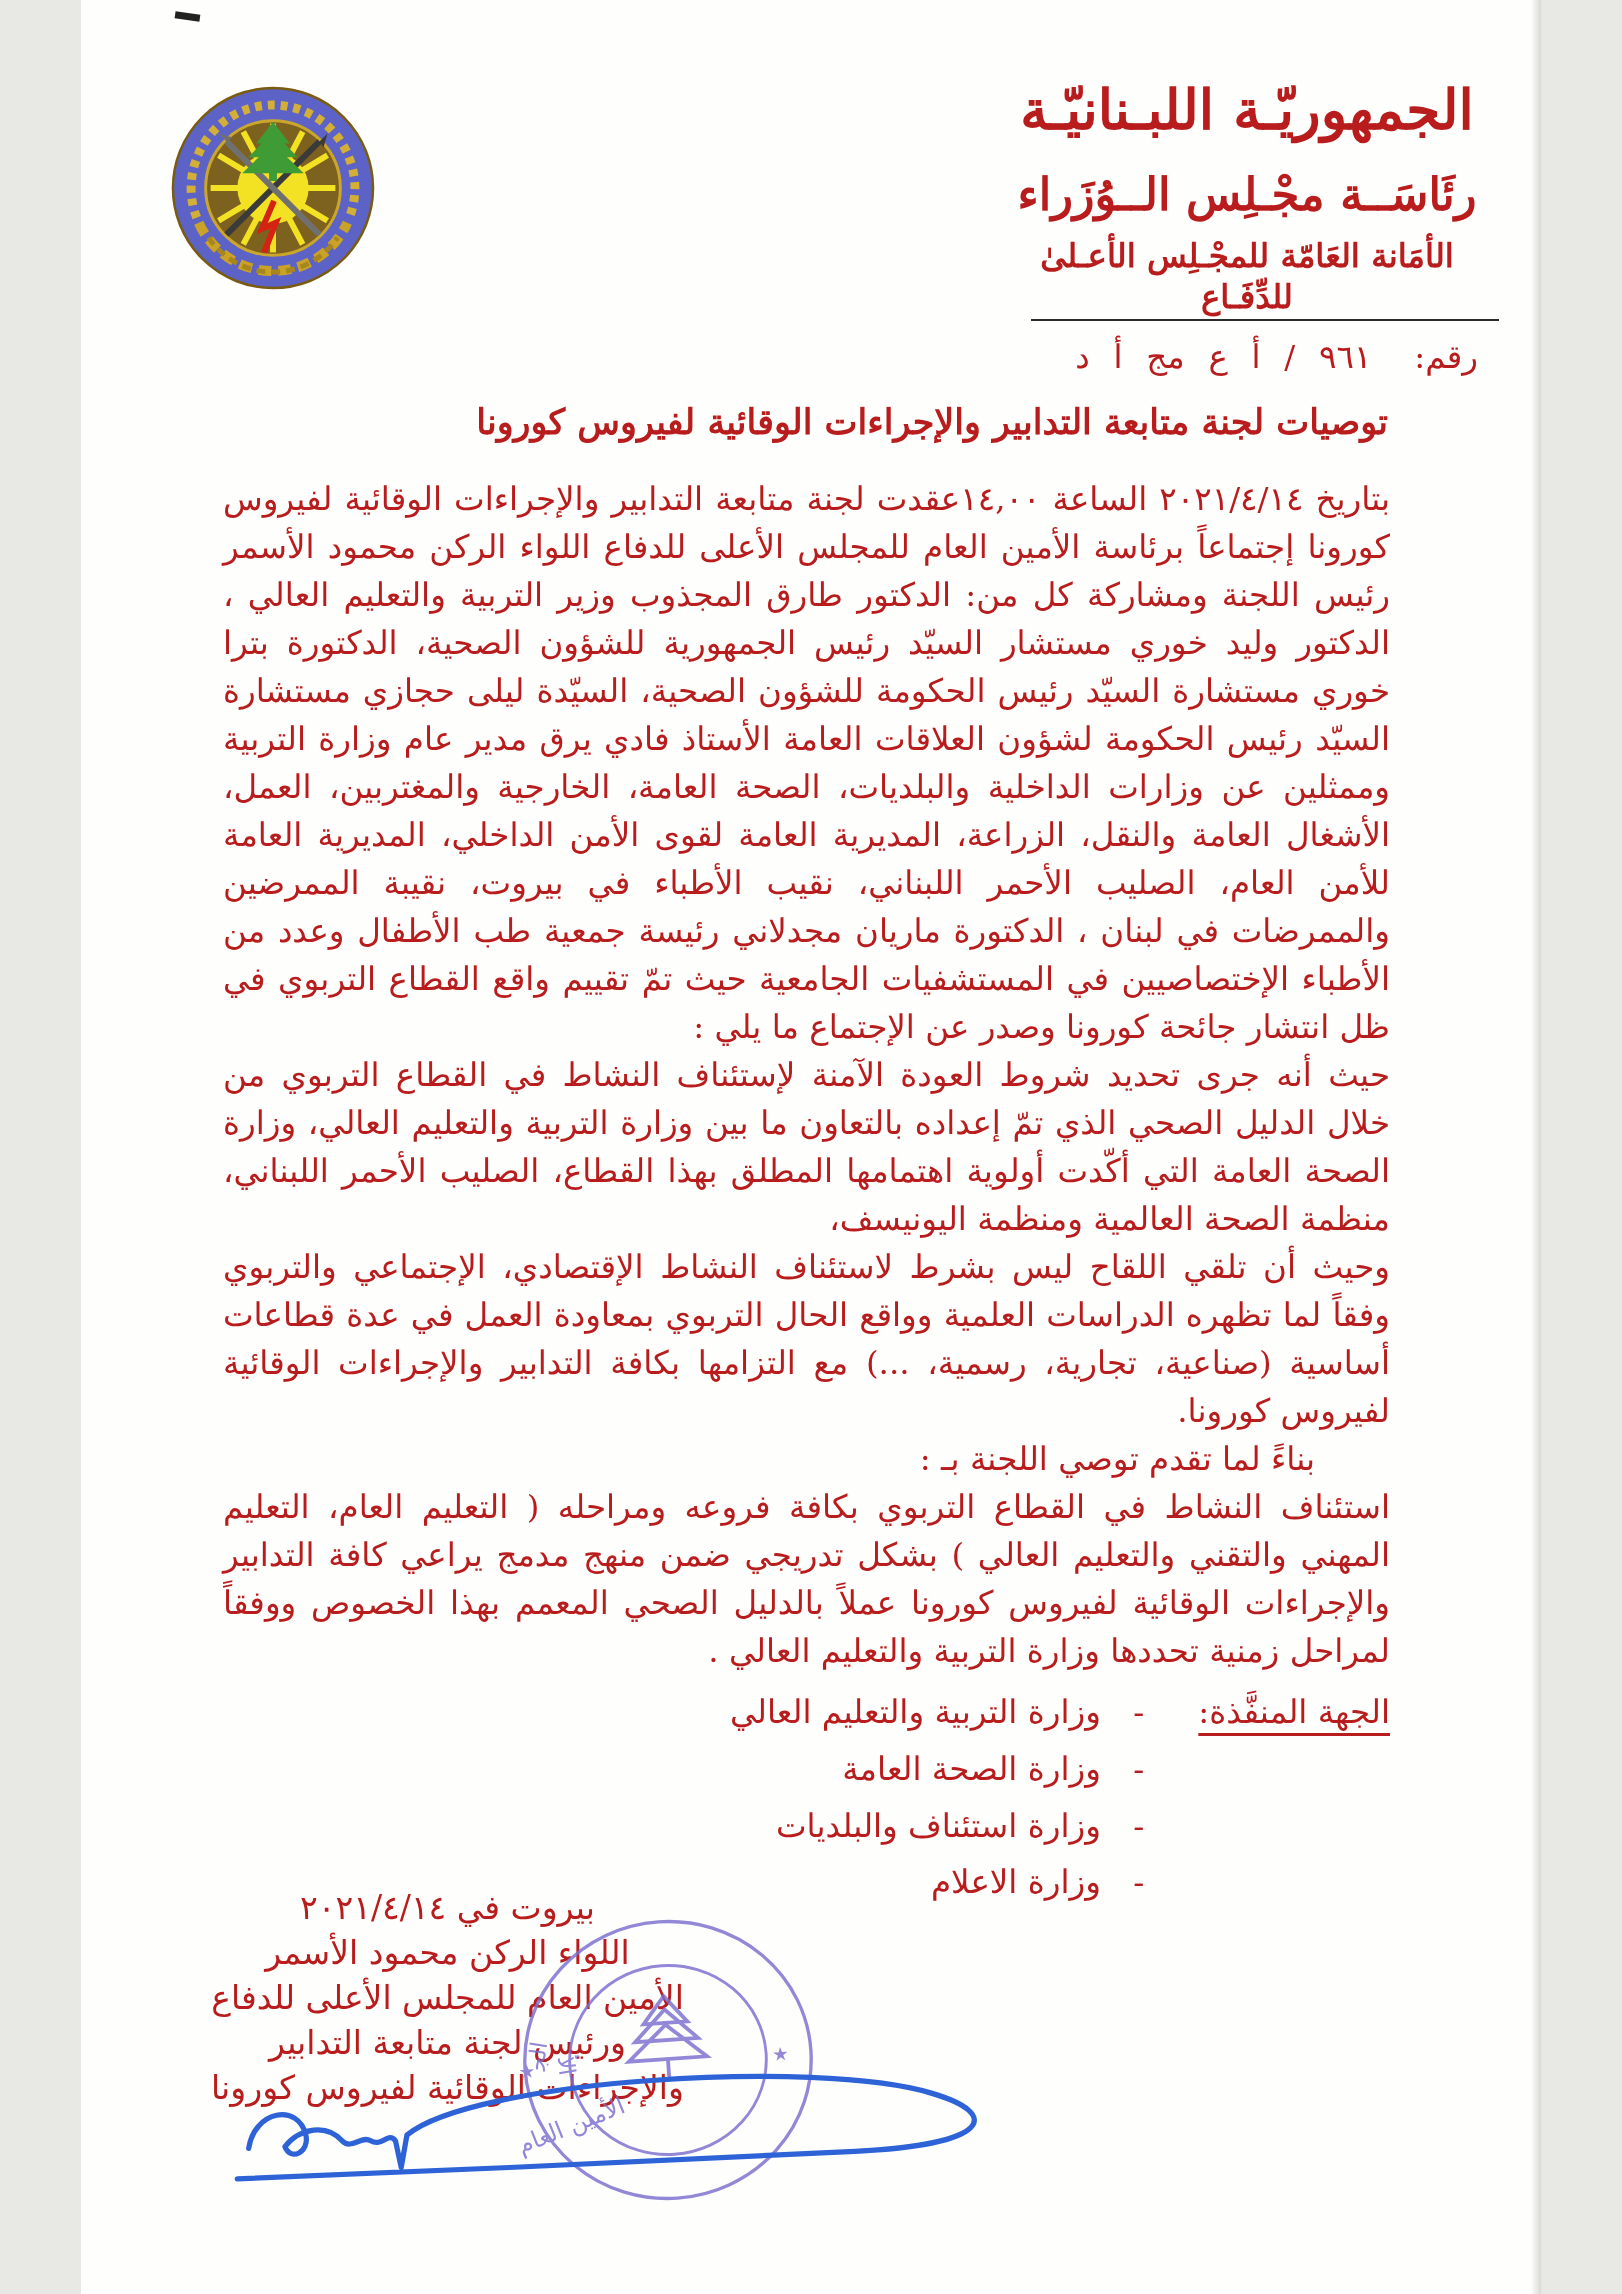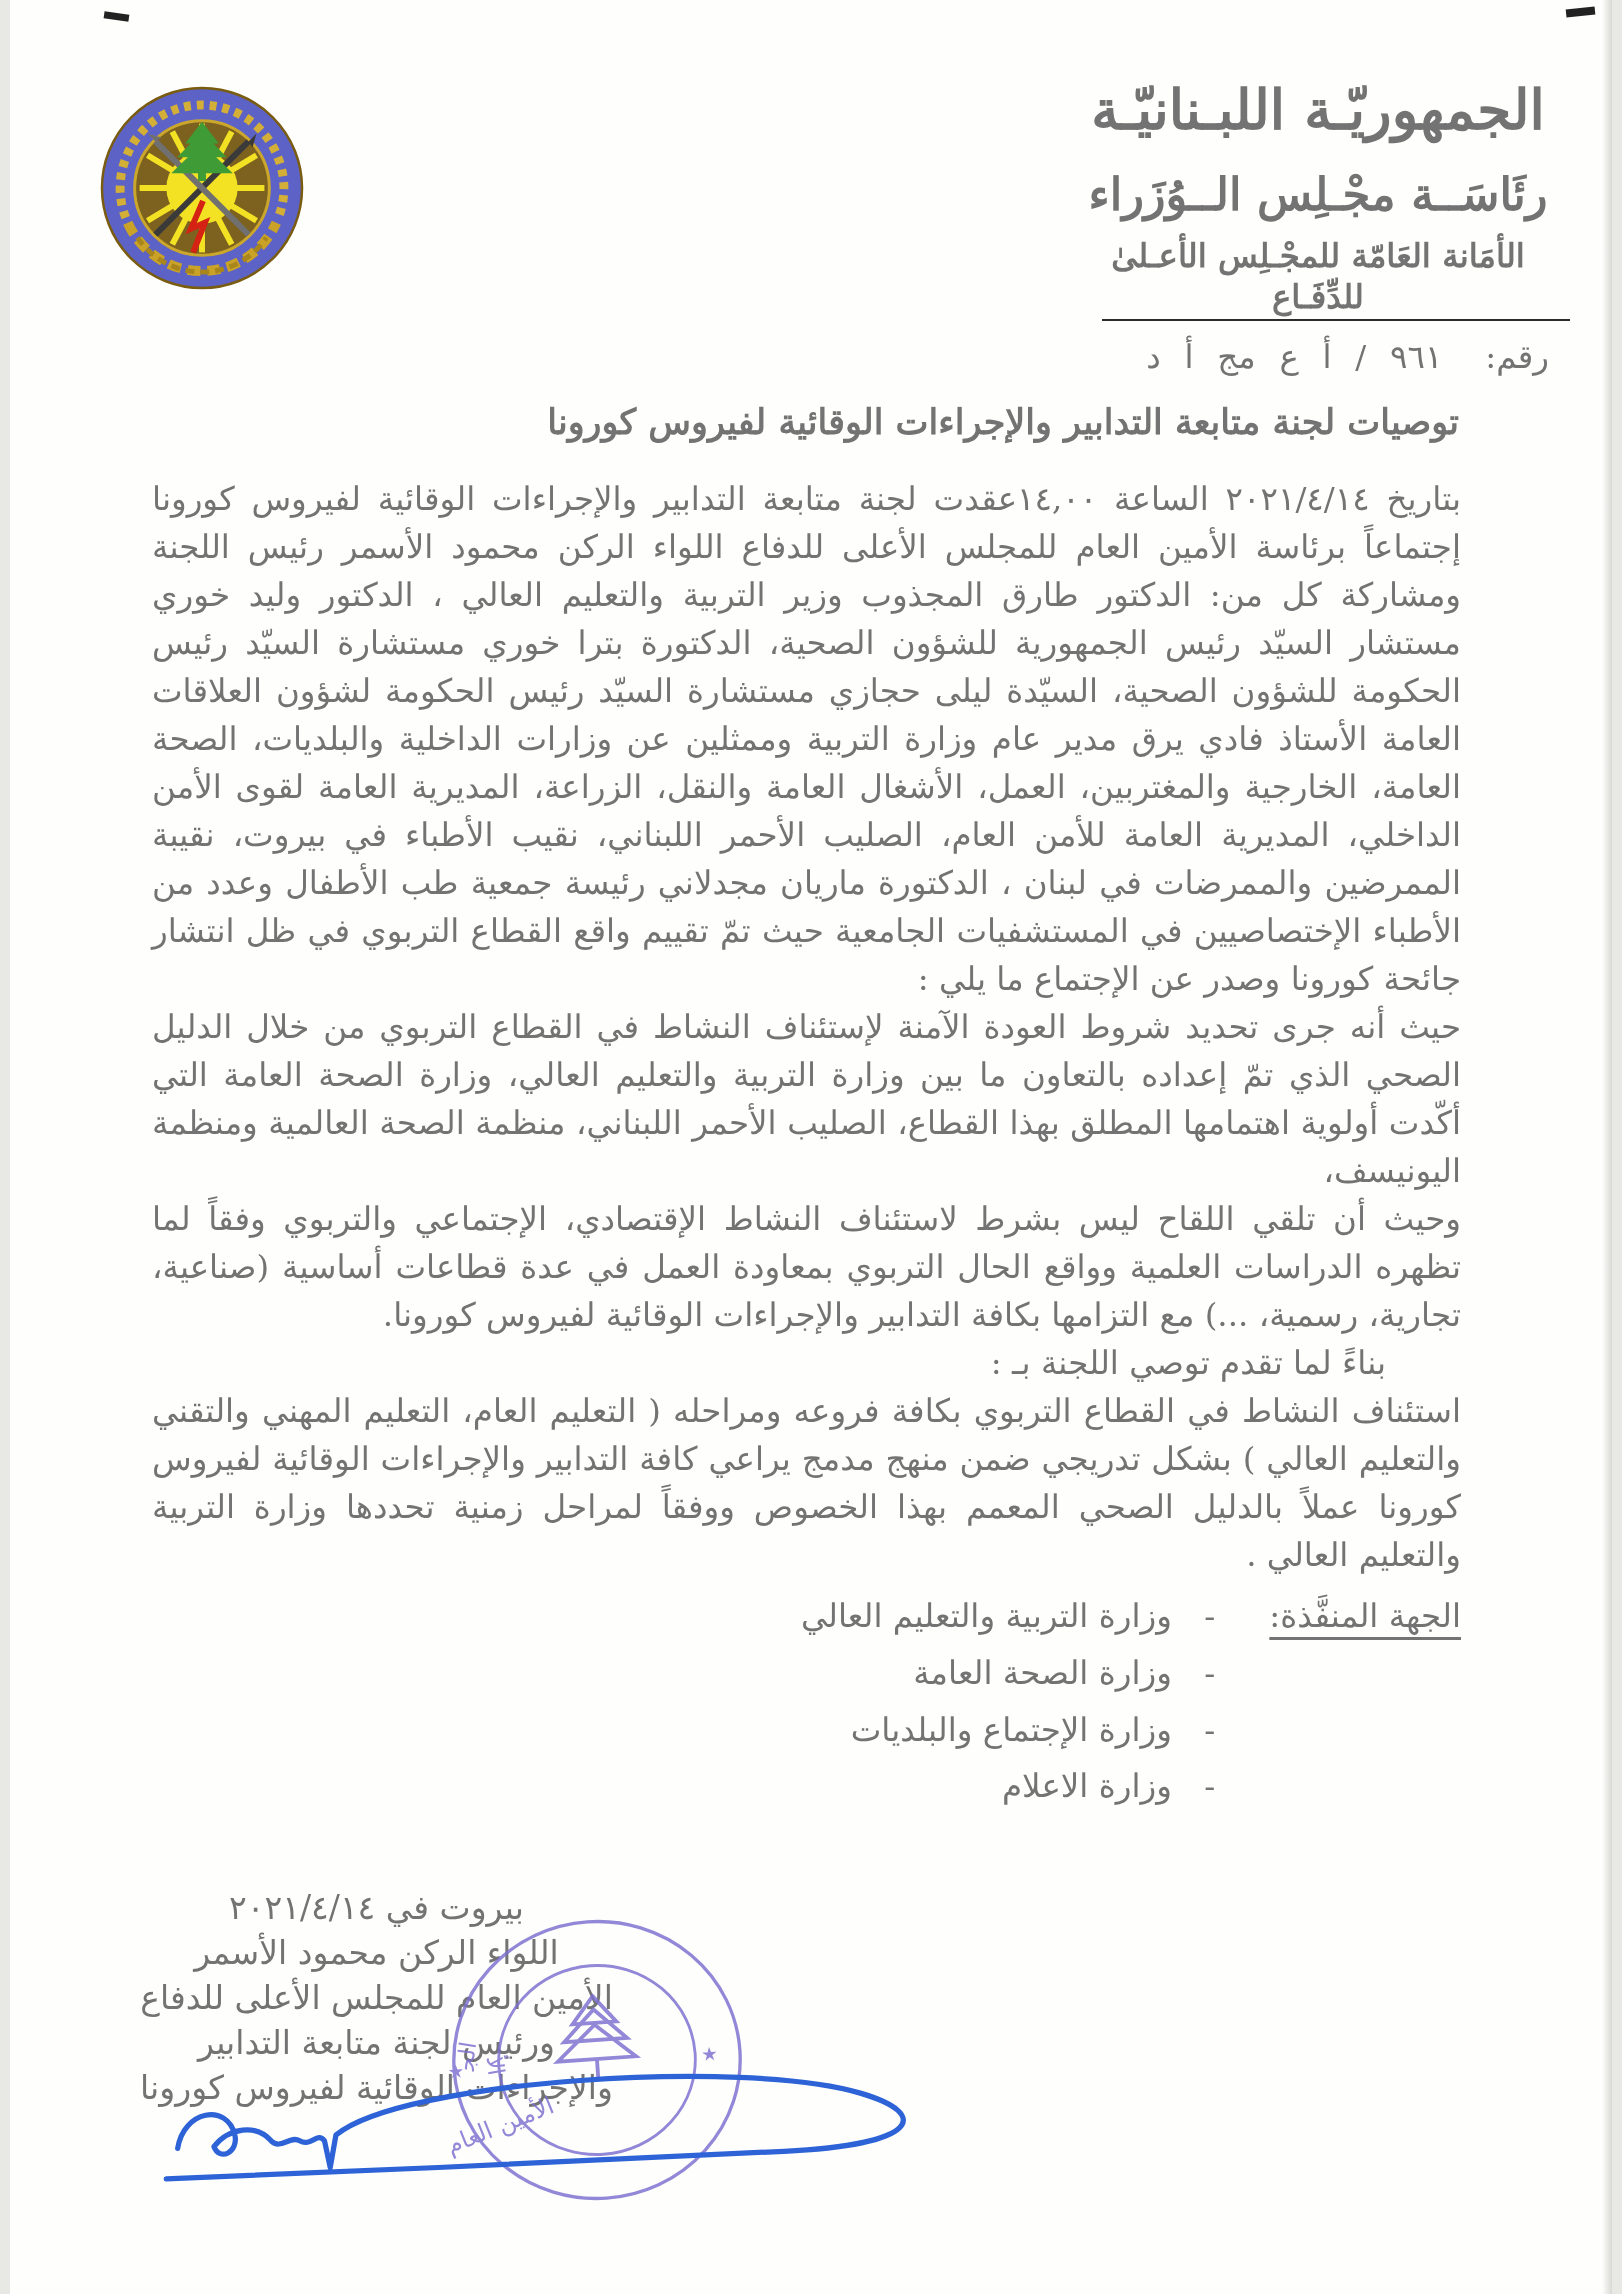--- a/index.html
+++ b/index.html
@@ -1,23 +1,23 @@
 <!DOCTYPE html>
 <html lang="ar" dir="rtl"><head>
 <meta charset="utf-8">
 <style>
   html,body{margin:0;padding:0;background:#e8e8e4;}
   .page{
     position:relative;
-    width:1602px;height:2294px;
+    width:1460px;height:2294px;
     margin:0 auto;
     background:#fefefc;
     overflow:hidden;
     font-family:"DejaVu Serif", serif;
-    color:#737373;
+    color:#b91c1c;
     direction:rtl;
   }
   
   .speck{position:absolute;background:#222;}
   .speck.tl{left:94px;top:13.4px;width:25px;height:6.7px;transform:rotate(8deg);}
   .speck.tr{left:1556px;top:7.6px;width:29px;height:7.6px;transform:rotate(-6deg);}
   .scan-edge{position:absolute;right:0;top:0;width:9.6px;height:100%;
     background:linear-gradient(to left,#d8d8d4,rgba(216,216,212,0));}
 
   
@@ -162,21 +162,21 @@
         <div class="executing-item">
           <span class="dash">-</span>
           <span>وزارة التربية والتعليم العالي</span>
         </div>
         <div class="executing-item">
           <span class="dash">-</span>
           <span>وزارة الصحة العامة</span>
         </div>
         <div class="executing-item">
           <span class="dash">-</span>
-          <span>وزارة الإجتماع والبلديات</span>
+          <span>وزارة استئناف والبلديات</span>
         </div>
         <div class="executing-item">
           <span class="dash">-</span>
           <span>وزارة الاعلام</span>
         </div>
       </div>
     </div>
   </div>
 
   <div class="sig-block">

